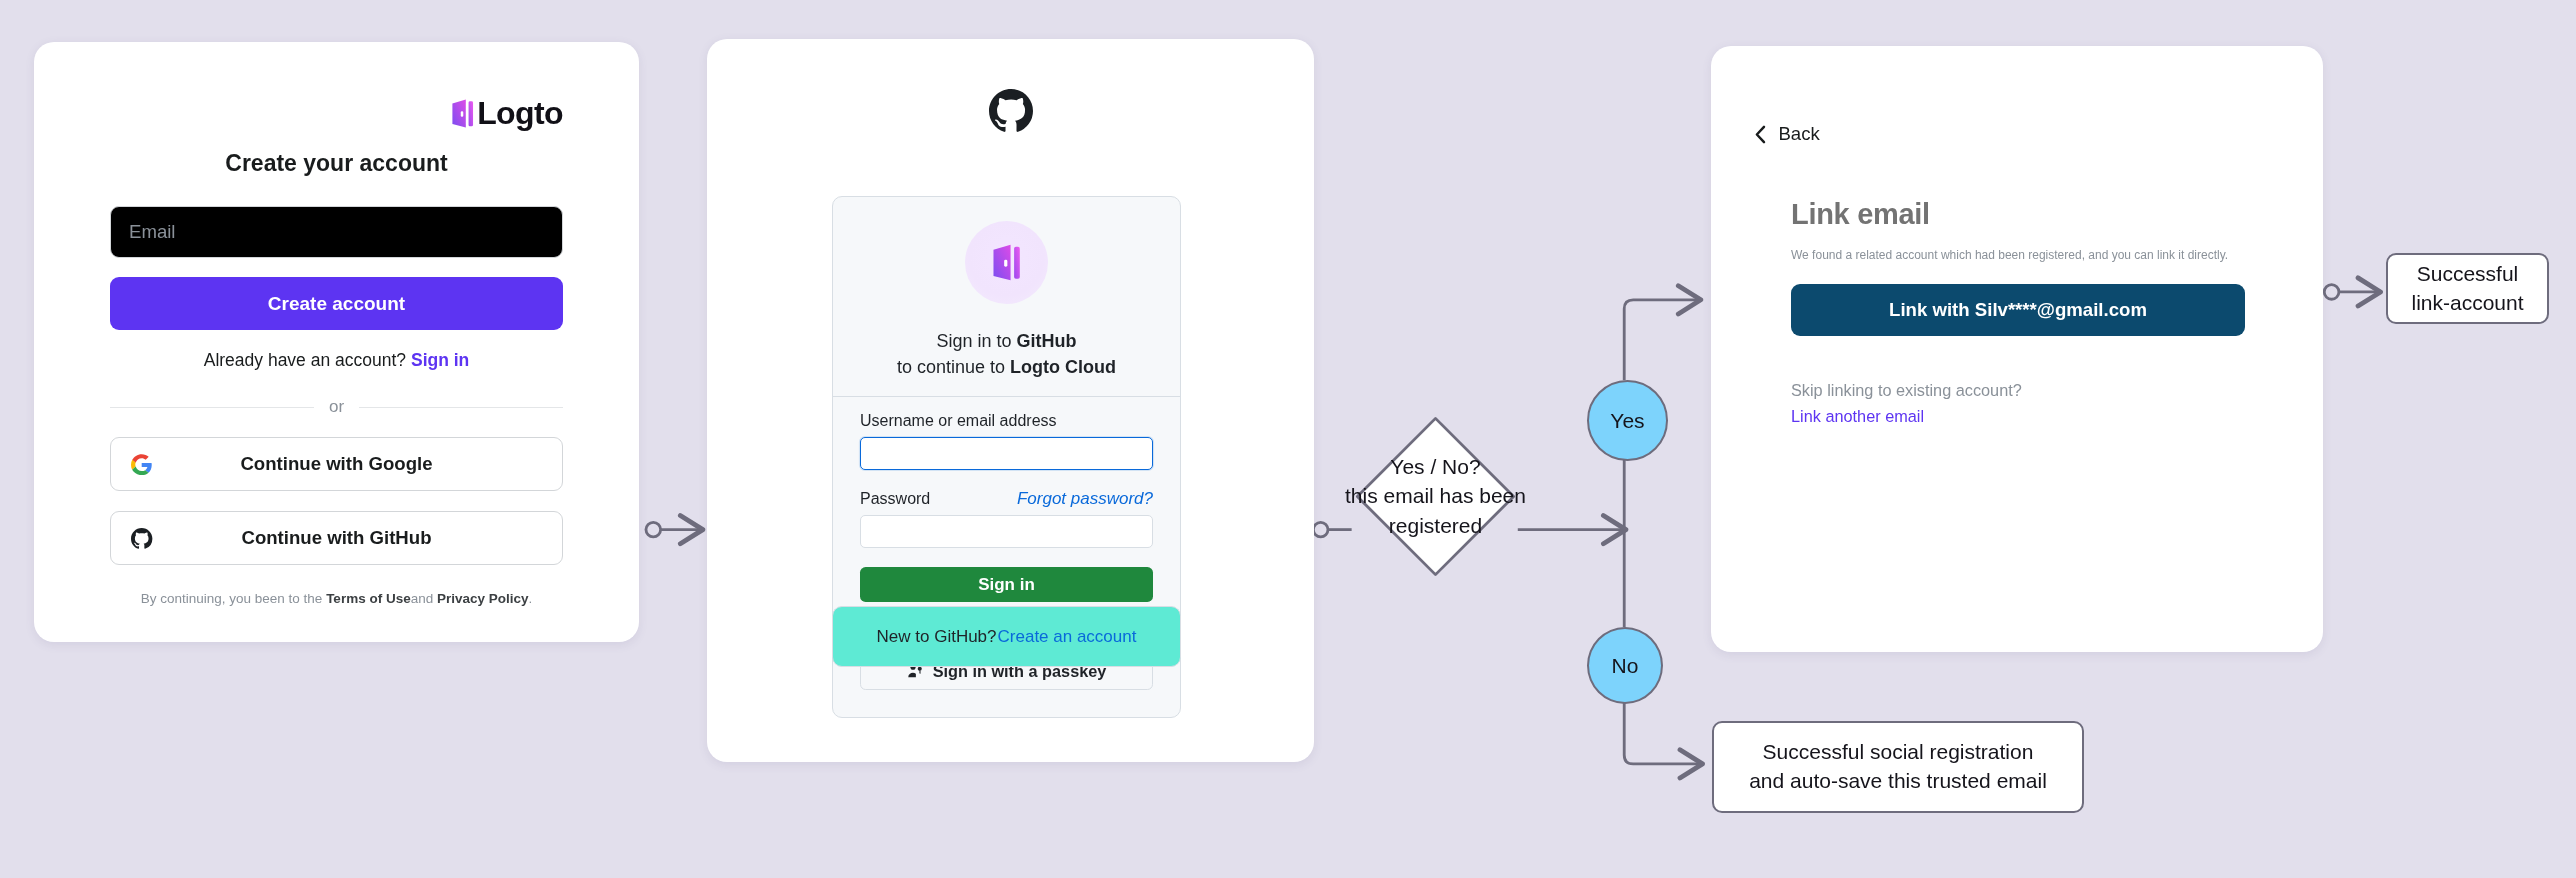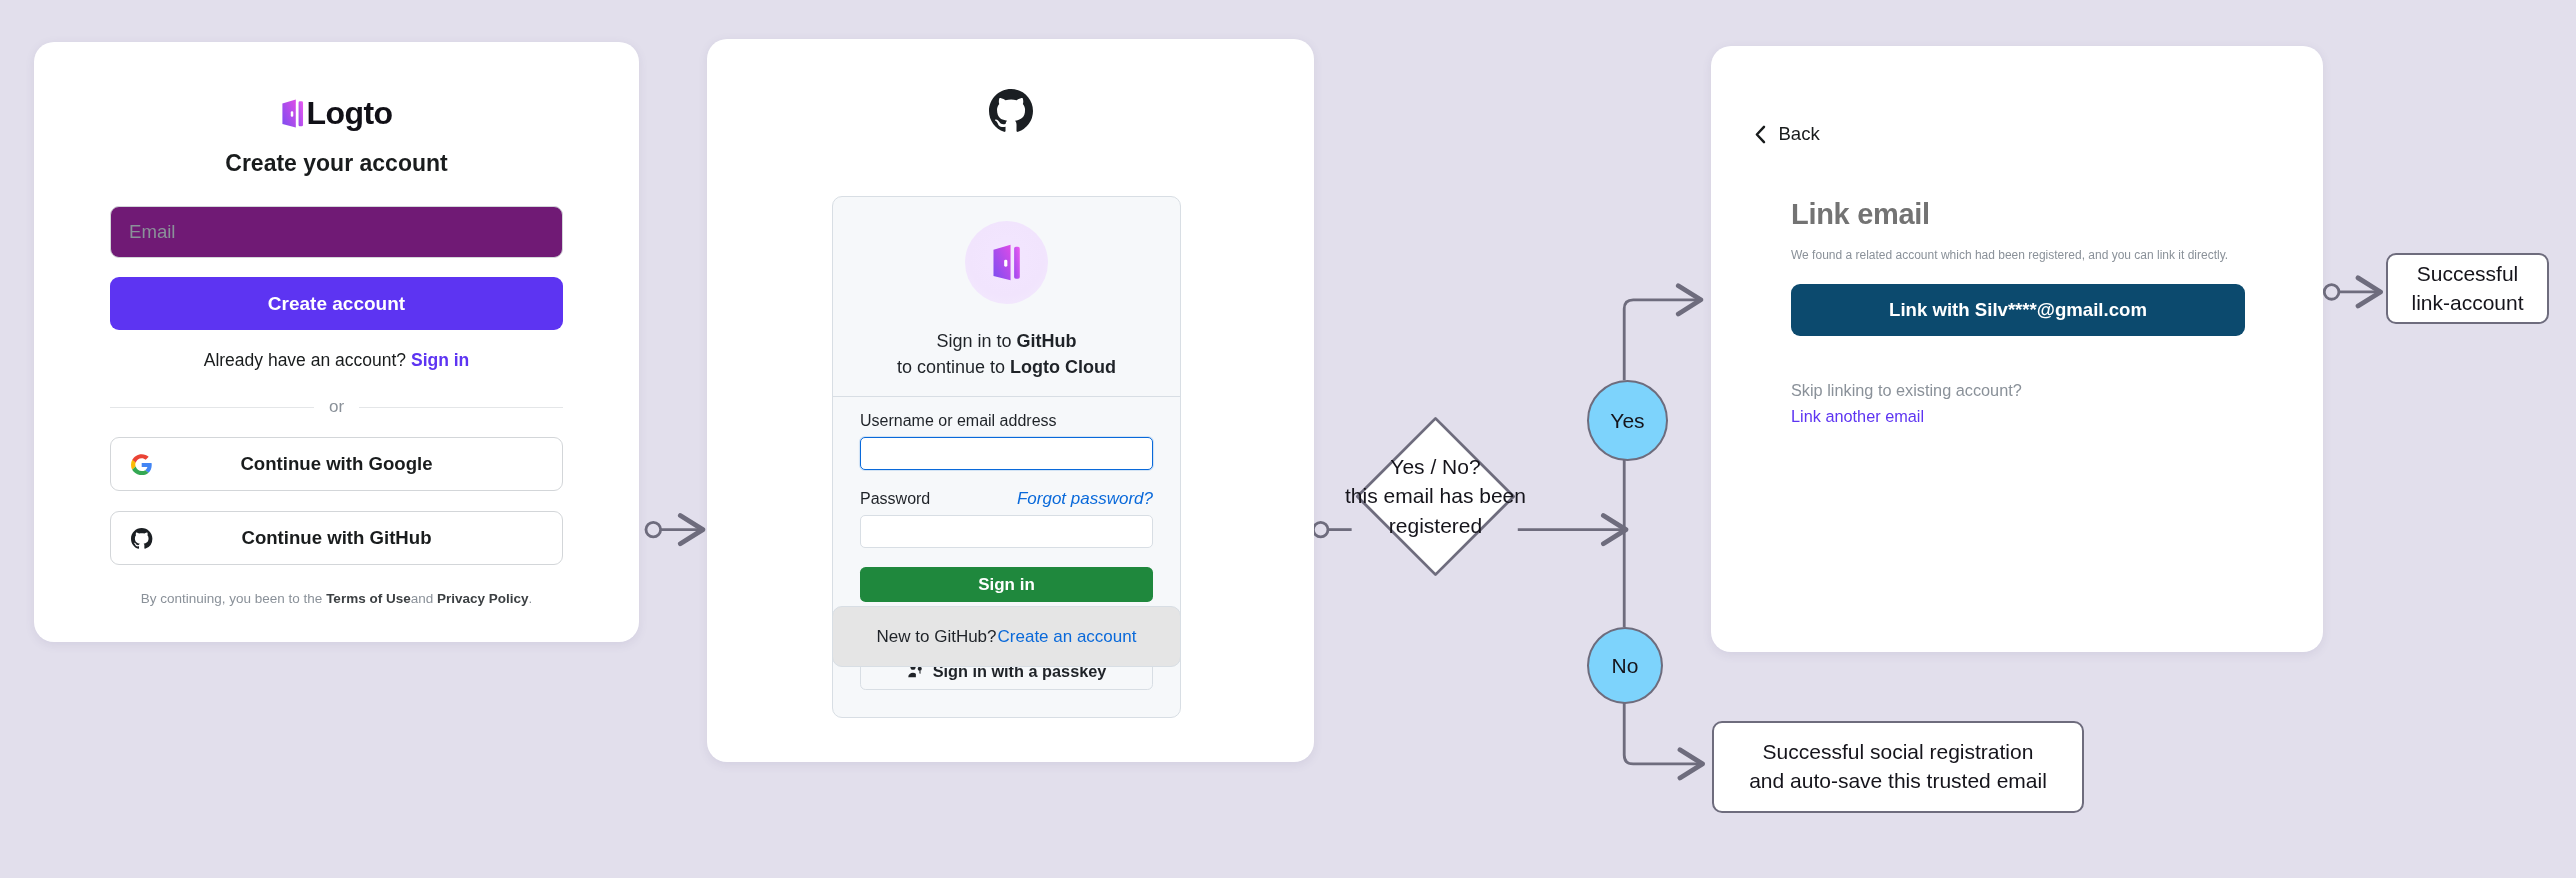--- a/index.html
+++ b/index.html
@@ -12,27 +12,27 @@
   }
   .stage{position:absolute;left:0;top:0;width:2576px;height:879px;}
 
   
   .card{position:absolute;background:#fff;border-radius:20px;
         box-shadow:0 2.3px 10px rgba(90,80,130,.10);}
 
   
   #card1{left:34px;top:42px;width:605px;height:600px;}
   .c1-inner{position:absolute;left:76px;top:0;width:453px;}
-  .logo-row{display:flex;align-items:center;justify-content:center;gap:2px;
+  .logo-row{display:flex;align-items:center;justify-content:flex-end;gap:2px;
             margin-top:55px;}
   .logo-mark{width:24px;height:29px;}
   .logo-word{font-size:32px;font-weight:700;color:#111017;letter-spacing:-0.6px;line-height:1;}
   .c1-title{margin-top:21.4px;text-align:center;font-size:23px;font-weight:600;color:#191c1d;}
   .fld{margin-top:29px;height:52px;border:1.1px solid #d3d6d9;border-radius:9px;
-       background:#701a75;display:flex;align-items:center;padding:0 18px;box-sizing:border-box;}
+       background:#000000;display:flex;align-items:center;padding:0 18px;box-sizing:border-box;}
   .fld-ph{font-size:18.6px;color:#8a9199;}
   .btn-primary{margin-top:19px;height:53px;border-radius:9px;background:#5d34f2;
        color:#fff;font-size:19px;font-weight:600;display:flex;align-items:center;
        justify-content:center;border:none;width:100%;box-sizing:border-box;
        font-family:"Liberation Sans",sans-serif;cursor:pointer;}
   .have-acct{margin-top:20px;text-align:center;font-size:17.5px;color:#191c1d;}
   .have-acct a{color:#5d34f2;text-decoration:none;font-weight:600;}
   .divider{margin-top:26px;display:flex;align-items:center;gap:14.6px;}
   .divider .ln{flex:1;height:1.1px;background:#e4e6e8;}
   .divider .tx{font-size:17px;color:#8a9199;}
@@ -68,21 +68,21 @@
        color:#fff;font-size:17px;font-weight:700;display:flex;align-items:center;
        justify-content:center;border:none;width:100%;box-sizing:border-box;
        font-family:"Liberation Sans",sans-serif;cursor:pointer;}
   .gh-or{margin-top:17px;display:flex;align-items:center;gap:12.4px;}
   .gh-or .ln{flex:1;height:1.1px;background:#d8dee4;}
   .gh-or .tx{font-size:16px;color:#1f2328;}
   .gh-passkey{margin-top:16px;height:37px;border:1.1px solid #d8dee4;border-radius:5.6px;
        background:#f6f8fa;display:flex;align-items:center;justify-content:center;gap:9px;
        font-size:16.3px;font-weight:600;color:#1f2328;cursor:pointer;box-sizing:border-box;}
   .gh-new{position:absolute;left:125px;top:567px;width:349px;height:61px;
-       border:1.1px solid #d8dee4;border-radius:10px;background:#e5e5e5;
+       border:1.1px solid #d8dee4;border-radius:10px;background:#5eead4;
        display:flex;align-items:center;justify-content:center;font-size:17px;
        color:#1f2328;box-sizing:border-box;gap:1px;}
   .gh-new a{color:#0969da;text-decoration:none;}
 
   
   #card3{left:1711px;top:46px;width:612px;height:606px;}
   .back{position:absolute;left:43px;top:77px;display:flex;align-items:center;
         gap:12px;cursor:pointer;}
   .back .chev{width:12.4px;height:19px;}
   .back .lbl{font-size:18.6px;color:#191c1d;}

